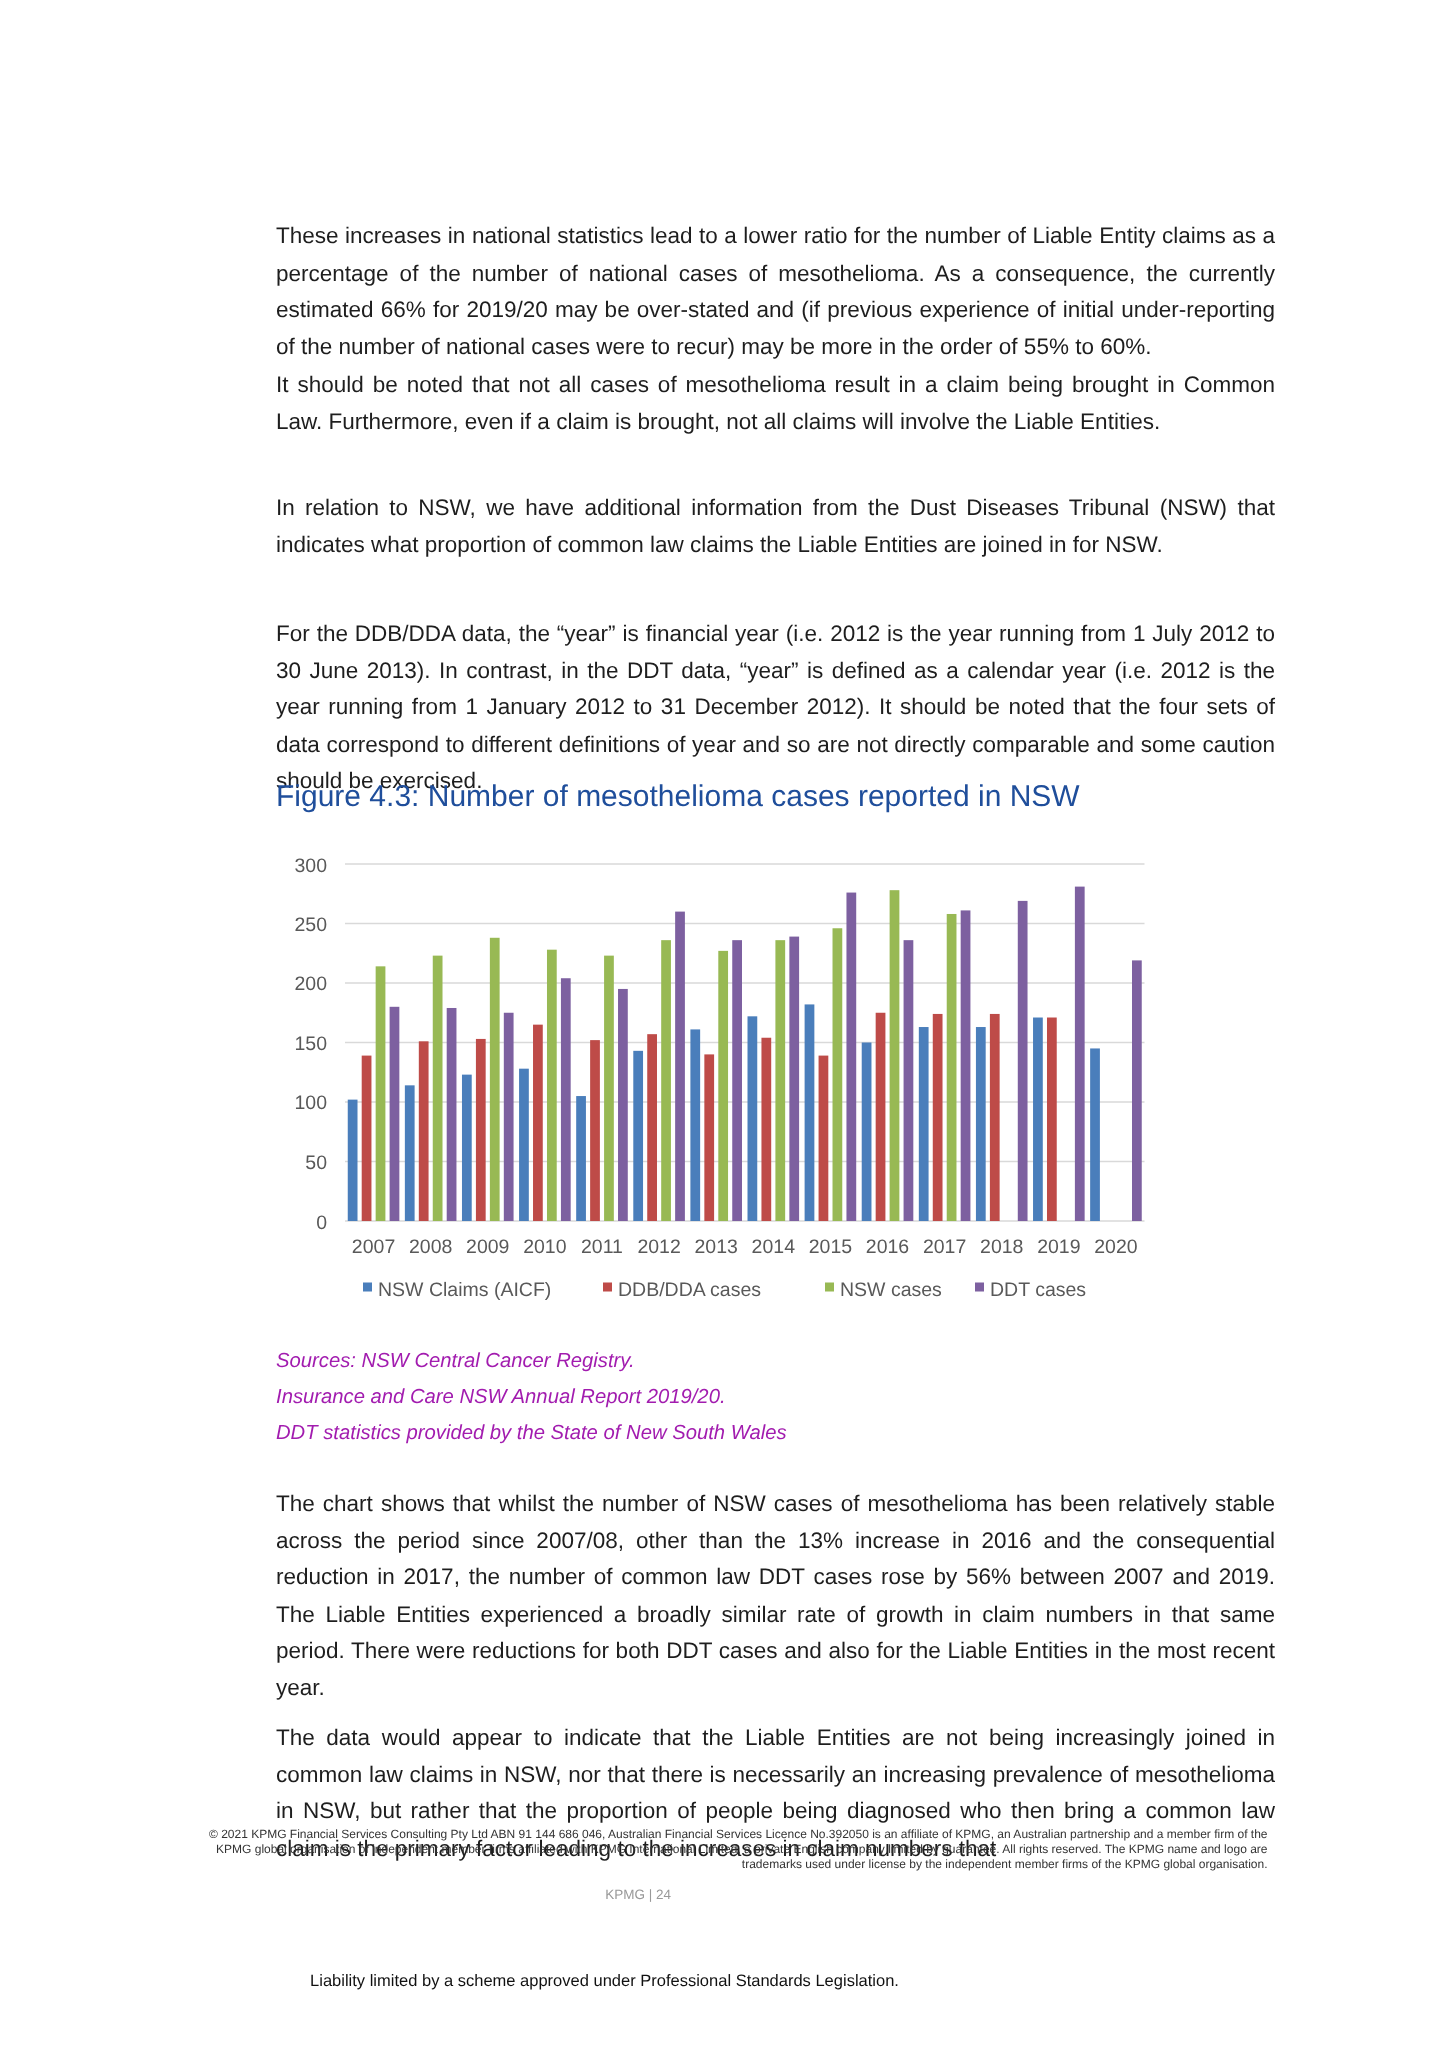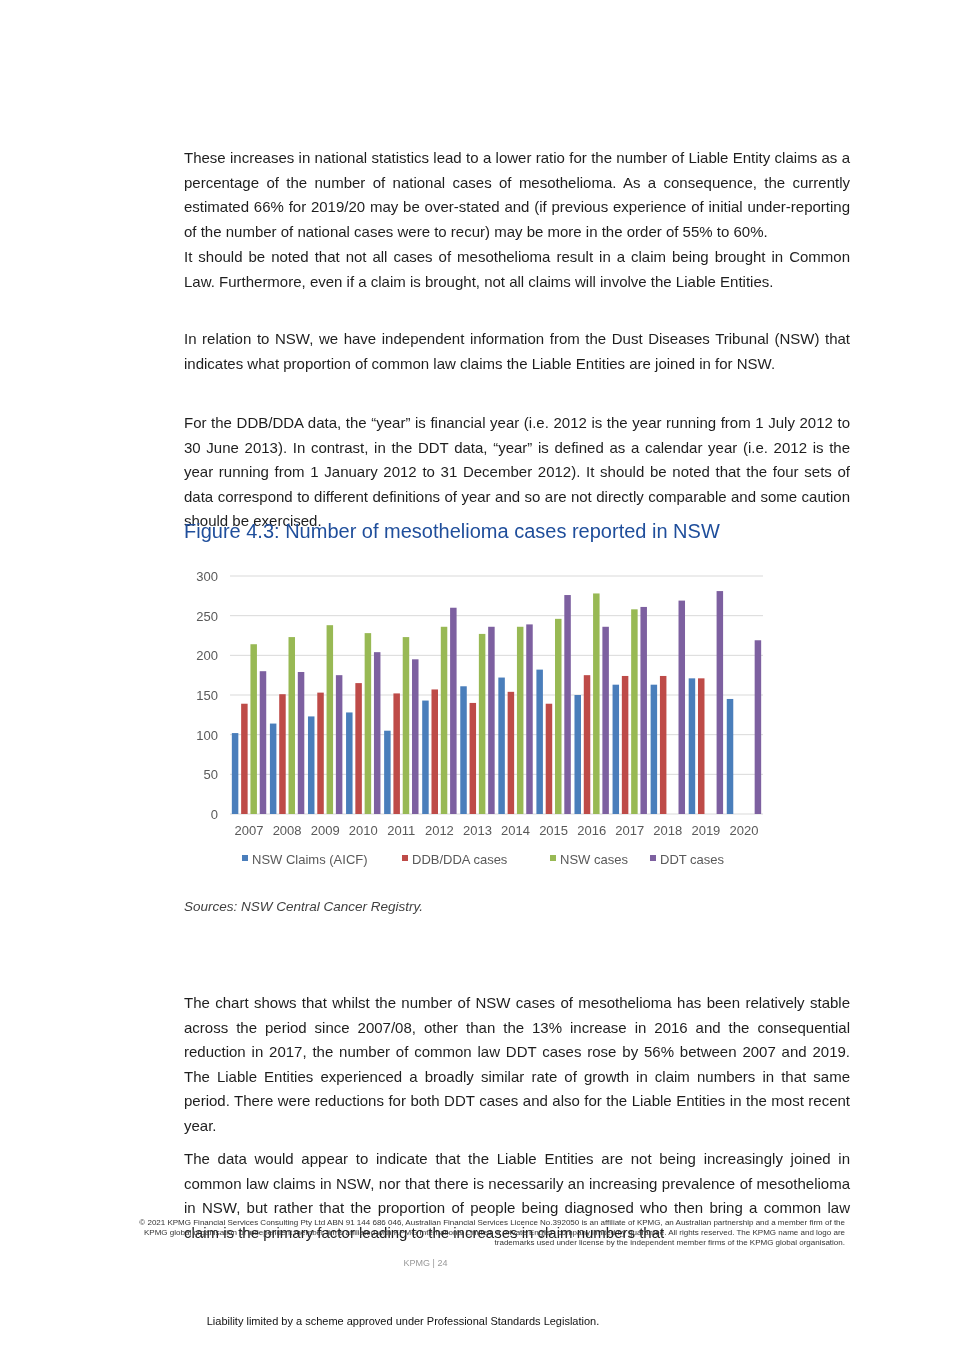--- a/index.html
+++ b/index.html
@@ -6,38 +6,38 @@
   body { width:965px; height:1365px; position:relative; font-family:"Liberation Sans", sans-serif; color:#1a1a1a; }
   .content { position:absolute; left:184px; width:666px; }
   p.body { margin:0; font-size:15px; line-height:24.5px; text-align:justify; color:#1e1e1e; font-weight:300; }
   #p1 { top:114px; }
   #p2 { top:245px; }
   #p3 { top:327px; }
   #p4 { top:385px; }
   #fig-title { top:520px; color:#1f4e9b; font-size:20px; }
   #chart { position:absolute; left:190px; top:562px; width:590px; height:320px; }
   #chart svg text { font-family:"Liberation Sans", sans-serif; }
-  #sources { top:895px; font-style:italic; font-size:13.5px; line-height:24px; color:#404040; }
+  #sources { top:895px; font-style:italic; font-size:13.5px; line-height:24px; color:#a21caf; }
   #p5 { top:991px; }
   #p6 { top:1147px; }
   #pageno { position:absolute; top:1258px; left:0; width:851px; text-align:center; font-size:9px; color:#999; }
   #footer { position:absolute; top:1218px; left:120px; width:725px; text-align:right; font-size:8px; line-height:10px; color:#333; }
   #liability { position:absolute; top:1315px; left:0; width:806px; text-align:center; font-size:11px; color:#111; }
 </style>
 </head>
 <body>
 
 <div class="content" id="p1" style="position:absolute;margin-top:32px;">
     <p class="body">These increases in national statistics lead to a lower ratio for the number of Liable Entity claims as a percentage of the number of national cases of mesothelioma. As a consequence, the currently estimated 66% for 2019/20 may be over-stated and (if previous experience of initial under-reporting of the number of national cases were to recur) may be more in the order of 55% to 60%.</p>
   </div>
 <div class="content" id="p2" style="position:absolute;">
     <p class="body">It should be noted that not all cases of mesothelioma result in a claim being brought in Common Law. Furthermore, even if a claim is brought, not all claims will involve the Liable Entities.</p>
   </div>
 <div class="content" id="p3" style="position:absolute;">
-    <p class="body">In relation to NSW, we have independent information from the Dust Diseases Tribunal (NSW) that indicates what proportion of common law claims the Liable Entities are joined in for NSW.</p>
+    <p class="body">In relation to NSW, we have additional information from the Dust Diseases Tribunal (NSW) that indicates what proportion of common law claims the Liable Entities are joined in for NSW.</p>
   </div>
 <div class="content" id="p4" style="position:absolute;margin-top:26px;">
     <p class="body">For the DDB/DDA data, the “year” is financial year (i.e. 2012 is the year running from 1 July 2012 to 30 June 2013). In contrast, in the DDT data, “year” is defined as a calendar year (i.e. 2012 is the year running from 1 January 2012 to 31 December 2012). It should be noted that the four sets of data correspond to different definitions of year and so are not directly comparable and some caution should be exercised.</p>
   </div>
 
 <div class="content" id="fig-title" style="position:absolute;">Figure 4.3: Number of mesothelioma cases reported in NSW</div>
 
 <div id="chart">
   <svg id="chart-svg" width="590" height="320">
       <line x1="40" x2="573" y1="252" y2="252" stroke="#d9d9d9" stroke-width="1"></line>
@@ -126,20 +126,22 @@
       <text x="222" y="302" font-size="13" fill="#595959">DDB/DDA cases</text>
       <rect x="360" y="293" width="6" height="6" fill="#98b954"></rect>
       <text x="370" y="302" font-size="13" fill="#595959">NSW cases</text>
       <rect x="460" y="293" width="6" height="6" fill="#7d60a0"></rect>
       <text x="470" y="302" font-size="13" fill="#595959">DDT cases</text>
     </svg>
 </div>
 
 <div class="content" id="sources" style="position:absolute;">
   <div>Sources: NSW Central Cancer Registry.</div>
+  <div>Insurance and Care NSW Annual Report 2019/20.</div>
+  <div>DDT statistics provided by the State of New South Wales</div>
 </div>
 
 <div class="content" id="p5" style="position:absolute;">
     <p class="body">The chart shows that whilst the number of NSW cases of mesothelioma has been relatively stable across the period since 2007/08, other than the 13% increase in 2016 and the consequential reduction in 2017, the number of common law DDT cases rose by 56% between 2007 and 2019. The Liable Entities experienced a broadly similar rate of growth in claim numbers in that same period. There were reductions for both DDT cases and also for the Liable Entities in the most recent year.</p>
   </div>
 <div class="content" id="p6" style="position:absolute;">
     <p class="body">The data would appear to indicate that the Liable Entities are not being increasingly joined in common law claims in NSW, nor that there is necessarily an increasing prevalence of mesothelioma in NSW, but rather that the proportion of people being diagnosed who then bring a common law claim is the primary factor leading to the increases in claim numbers that</p>
   </div>
 
 <div id="pageno">KPMG  |  24</div>

